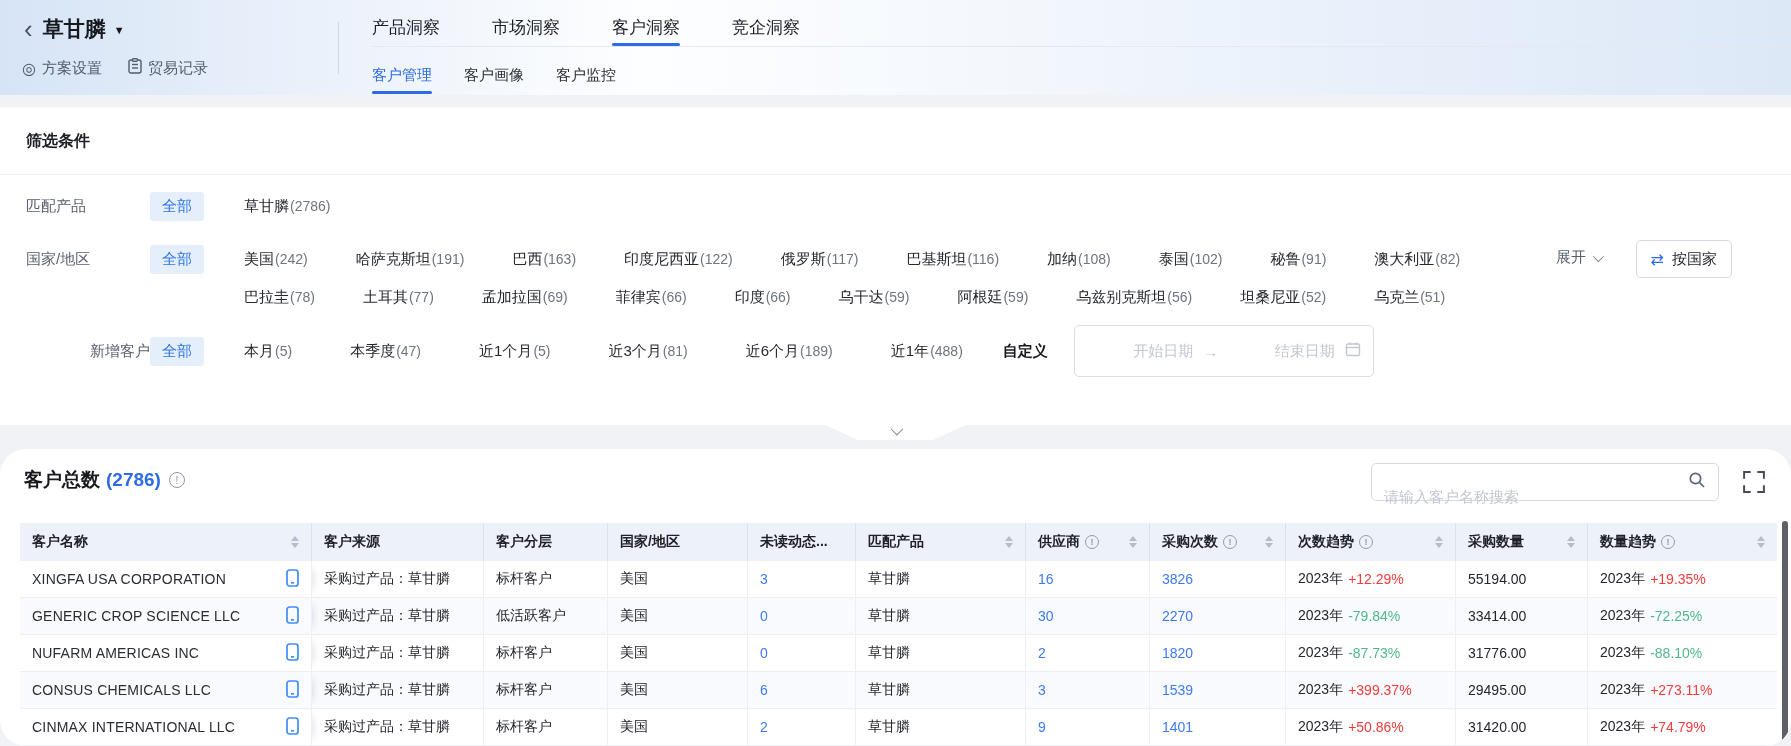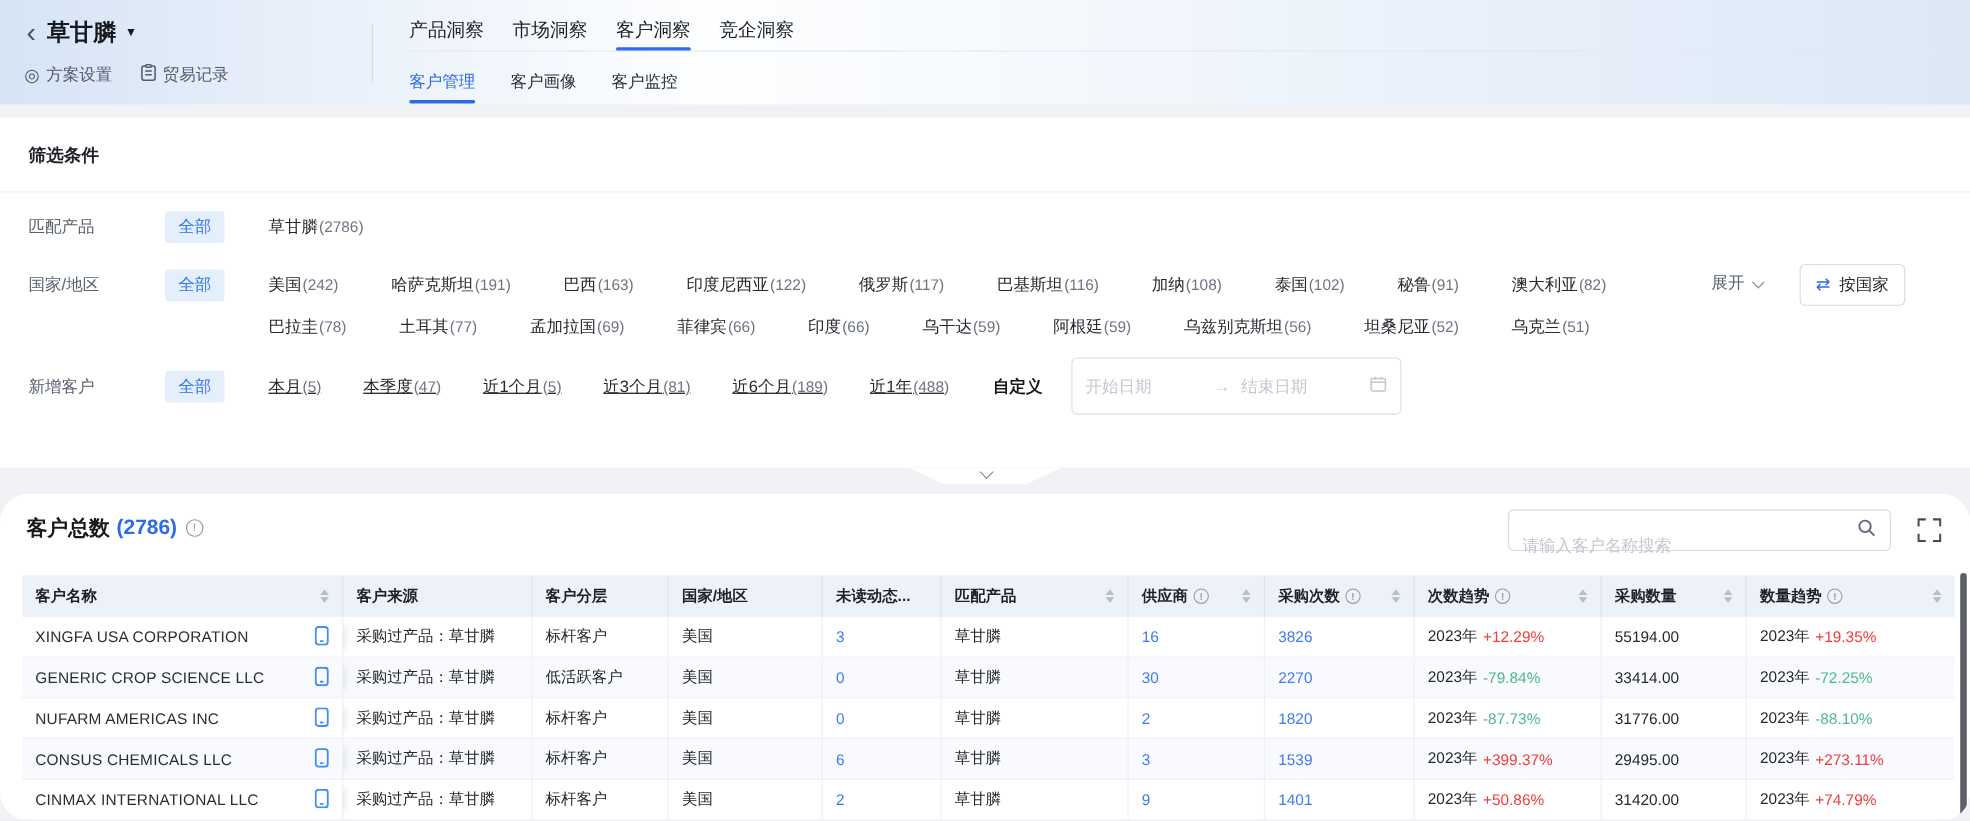--- a/index.html
+++ b/index.html
@@ -12,41 +12,41 @@
   .tb-left { position:absolute; left:22px; top:14px; }
   .tb-titlerow { display:flex; align-items:center; gap:8px; height:30px; }
   .back { font-size:26px; line-height:22px; color:#4a5260; cursor:pointer; padding:0 2px; }
   .tb-title { font-size:21px; font-weight:700; color:#15181d; }
   .tb-caret { font-size:11px; color:#15181d; margin-top:2px; }
   .tb-actions { display:flex; gap:26px; margin-top:14px; }
   .tb-action { display:flex; align-items:center; gap:6px; font-size:15px; color:#525c6b; cursor:pointer; }
   .tb-action .ico { font-size:16px; color:#525c6b; }
   .tb-divider { position:absolute; left:338px; top:22px; width:1px; height:52px; background:#ccd6e4; }
   .tabline { position:absolute; left:372px; right:0; top:46px; height:1px; background:#e3e8f1; }
-  .toptabs { position:absolute; left:372px; top:12px; height:34px; display:flex; gap:26px; align-items:flex-end; }
+  .toptabs { position:absolute; left:372px; top:12px; height:34px; display:flex; gap:52px; align-items:flex-end; }
   .toptab { position:relative; font-size:17px; color:#1b1e24; cursor:pointer; height:34px; line-height:32px; }
   .toptab.active::after { content:""; position:absolute; left:0; right:0; bottom:0; height:3px; background:#2e6be6; border-radius:2px; }
   .subtabs { position:absolute; left:372px; top:58px; height:36px; display:flex; gap:32px; align-items:center; }
   .subtab { position:relative; font-size:15px; color:#2b2f36; cursor:pointer; height:36px; line-height:34px; }
   .subtab.active { color:#2e6be6; }
   .subtab.active::after { content:""; position:absolute; left:0; right:0; bottom:0; height:3px; background:#2e6be6; border-radius:2px; }
 
   
   .filter-card { position:absolute; left:0; top:107px; right:0; height:318px; background:#fff; }
   .f-title { position:absolute; left:26px; top:24px; font-size:16px; font-weight:700; color:#1d2127; }
   .f-divider { position:absolute; left:0; right:0; top:67px; height:1px; background:#eef0f4; }
   .f-row { position:absolute; left:26px; right:26px; display:flex; align-items:center; }
   .f-row1 { top:83px; height:32px; }
   .f-row2 { top:136px; height:32px; }
   .f-row2b { top:174px; height:32px; left:244px; }
-  .f-row3 { top:225px; height:38px; }
+  .f-row3 { top:225px; height:38px;text-align:right; }
   .f-label { width:124px; font-size:15px; color:#59616f; flex:0 0 124px; }
   .chip-all { background:#e4effb; color:#2f76e9; font-size:15px; padding:5px 12px; border-radius:3px; cursor:pointer; margin-right:40px; }
   .f-items { display:flex; align-items:center; gap:48px; }
-  .f-items.nc { gap:38px;text-decoration:underline; }
+  .f-items.nc { gap:58px; }
   .f-item { font-size:15px; color:#25282e; cursor:pointer; white-space:nowrap; }
   .f-count { color:#6e7480; font-size:14px; margin-left:1px; }
   .expand-ctl { position:absolute; right:164px; top:5px; display:flex; align-items:center; gap:7px; font-size:15px; color:#59616f; cursor:pointer; }
   .chev-down { display:inline-block; width:8px; height:8px; border-right:1.5px solid #7d8694; border-bottom:1.5px solid #7d8694; transform:rotate(45deg) translateY(-2px); }
   .btn-country { position:absolute; right:33px; top:-3px; height:38px; padding:0 14px; display:flex; align-items:center; gap:8px;
     background:#fff; border:1px solid #d6dae2; border-radius:5px; font-size:15px; color:#25282e; cursor:pointer; }
   .btn-country .swap { color:#2e6be6; font-size:16px; }
   .f-custom { margin-left:40px; font-size:15px; font-weight:600; color:#17191e; cursor:pointer; }
   .datebox { margin-left:26px; width:300px; height:52px; border:1px solid #dadee5; border-radius:5px;
     display:flex; align-items:center; padding:4px 12px; gap:10px; background:#fff; cursor:text; }

